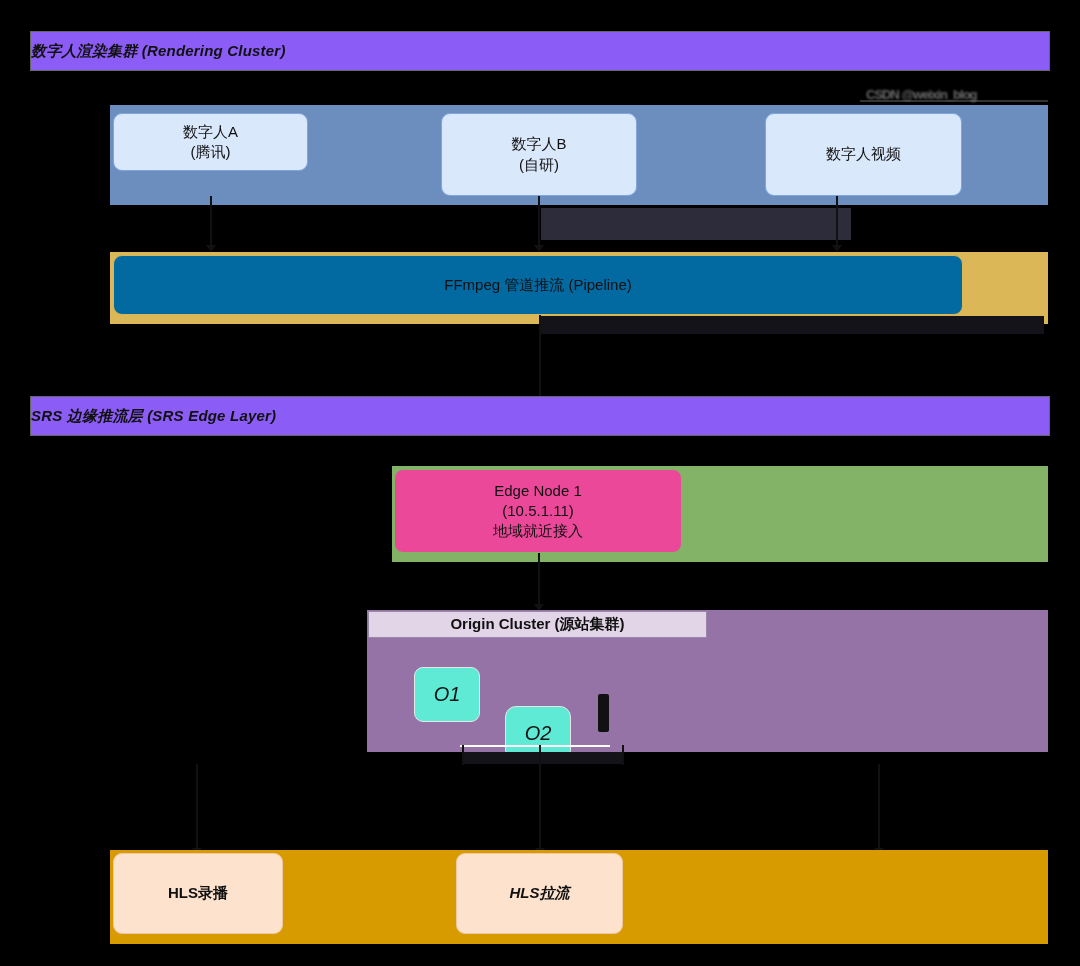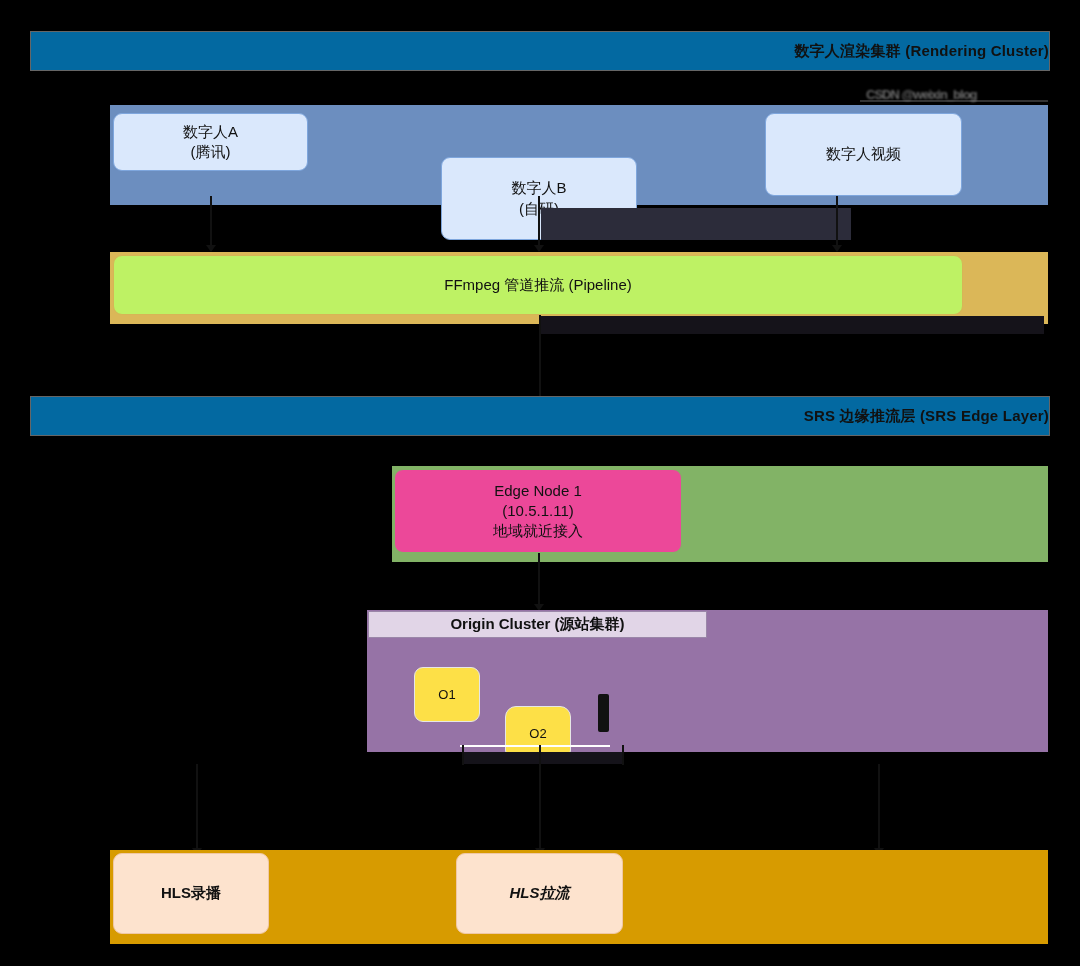--- a/index.html
+++ b/index.html
@@ -6,35 +6,35 @@
   body{
     width:1080px;height:966px;position:relative;overflow:hidden;
     font-family:"Liberation Sans","DejaVu Sans",sans-serif;
     color:#000;
   }
   .canvas{position:absolute;inset:0;}
 
   
   .band{position:absolute;}
   .title-bar{
-    position:absolute;background:#0369a1;border:1px solid #666;
-    display:flex;align-items:center;justify-content:flex-end;
-    font-weight:bold;font-size:15px;letter-spacing:.2px;color:#111;
+    position:absolute;background:#8b5cf6;border:1px solid #666;
+    display:flex;align-items:center;justify-content:flex-start;
+    font-weight:bold;font-size:15px;letter-spacing:.2px;color:#111;font-style:italic;
   }
   .node{
     position:absolute;display:flex;flex-direction:column;
     align-items:center;justify-content:center;text-align:center;
     border-radius:9px;font-size:15px;line-height:1.35;color:#111;
     box-sizing:border-box;
   }
   .node .sub{font-size:15px;}
   .blue-node{background:#dae8fc;border:1.6px solid #7ea6dd;}
-  .yellow-node{background:#bef264;border:1.6px solid #d6b656;}
+  .yellow-node{background:#0369a1;border:1.6px solid #d6b656;}
   .green-node{background:#ec4899;border:1.8px solid #82b366;}
-  .white-node{background:#fde047;border:1.4px solid #e6e6e6;font-size:13px;}
+  .white-node{background:#5eead4;border:1.4px solid #e6e6e6;font-size:20px;font-style:italic;}
   .orange-node{background:#fde3ce;border:1.6px solid #f0c8a5;font-weight:bold;font-size:15px;}
 
   .blue-band{background:#6c8ebf;}
   .yellow-band{background:#dbb758;}
   .green-band{background:#82b366;}
   .purple-band{background:#9673a6;}
   .orange-band{background:#d79b00;}
 
   .cluster-title{
     position:absolute;background:#e1d5e7;border:1px solid #9a86a8;
@@ -71,21 +71,21 @@
   <div class="wm-rule" style="left:860px;top:100px;width:188px;"></div>
   <div class="watermark" style="left:866px;top:87px;">CSDN @weixin_blog</div>
 
   <div class="band blue-band" style="left:110px;top:105px;width:938px;height:100px;"></div>
 
   <div class="node blue-node" style="left:113px;top:113px;width:195px;height:58px;">
     <span>数字人A</span>
     <span class="sub">(腾讯)</span>
   </div>
 
-  <div class="node blue-node" style="left:441px;top:113px;width:196px;height:83px;margin-top:44px;">
+  <div class="node blue-node" style="left:441px;top:113px;width:196px;height:83px;">
     <span>数字人B</span>
     <span class="sub">(自研)</span>
   </div>
 
   <div class="node blue-node" style="left:765px;top:113px;width:197px;height:83px;">
     <span>数字人视频</span>
   </div>
 
   <div class="dark-plate" style="left:541px;top:208px;width:310px;height:32px;"></div>
   <div class="dark-plate" style="left:541px;top:208px;width:286px;height:22px;"></div>
@@ -149,21 +149,21 @@
   <div class="arrow-down" style="left:192px;top:848px;"></div>
 
   <div class="vline" style="left:539px;top:764px;height:90px;"></div>
   <div class="arrow-down" style="left:535px;top:848px;"></div>
 
   <div class="vline" style="left:878px;top:764px;height:90px;"></div>
   <div class="arrow-down" style="left:874px;top:848px;"></div>
 
   <div class="band orange-band" style="left:110px;top:850px;width:938px;height:94px;"></div>
 
-  <div class="node orange-node" style="left:113px;top:853px;width:156px;height:81px;">
+  <div class="node orange-node" style="left:113px;top:853px;width:170px;height:81px;">
     <span>HLS录播</span>
   </div>
 
   <div class="node orange-node" style="left:456px;top:853px;width:167px;height:81px;font-style:italic;">
     <span>HLS拉流</span>
   </div>
 
 
 </div>
 

